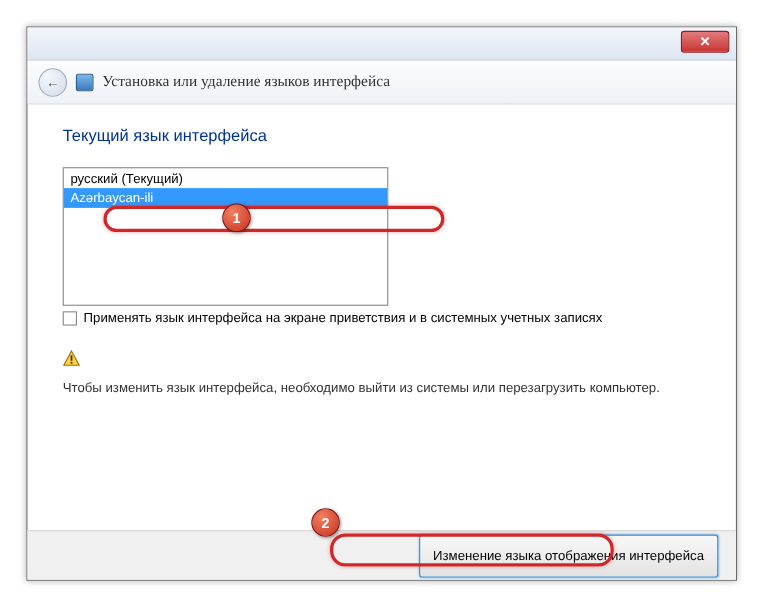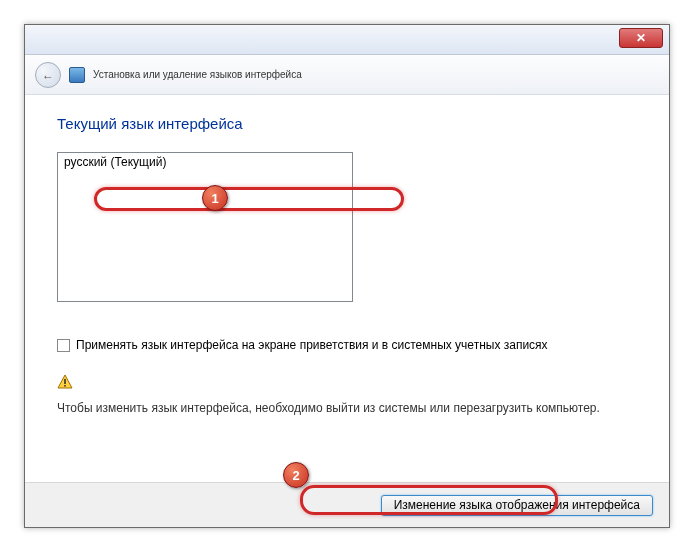--- a/index.html
+++ b/index.html
@@ -3,33 +3,33 @@
 <meta charset="utf-8">
 <style>
 * { box-sizing: border-box; margin: 0; padding: 0; }
 body { width: 692px; height: 545px; font-family: "Segoe UI", Tahoma, sans-serif; font-size: 12px; background: #fff; position: relative; }
 .window { position: absolute; left: 24px; top: 24px; width: 646px; height: 504px; border: 1px solid #6a6a6a; background: #fff; box-shadow: 0 0 6px rgba(0,0,0,0.3); }
 .titlebar { height: 30px; background: linear-gradient(#f3f6fb, #dde6f3); border-bottom: 1px solid #c0c8d6; position: relative; }
 .close-btn { position: absolute; right: 6px; top: 3px; width: 44px; height: 20px; background: linear-gradient(#e27b7b, #c93434); border: 1px solid #8a2020; border-radius: 3px; display: flex; align-items: center; justify-content: center; color: #fff; font-size: 12px; font-weight: bold; cursor: pointer; }
 .header { height: 40px; background: linear-gradient(#fdfdfe, #eef1f6); border-bottom: 1px solid #d8dce4; display: flex; align-items: center; padding: 0 10px; gap: 8px; }
 .back-btn { width: 26px; height: 26px; border-radius: 50%; background: radial-gradient(circle at 30% 30%, #f4f7fb, #d2dbe8); border: 1px solid #a3adbd; display: flex; align-items: center; justify-content: center; color: #555; cursor: pointer; }
 .header-icon { width: 16px; height: 16px; background: linear-gradient(#7ab8e6, #3a7abf); border: 1px solid #2a5a8f; border-radius: 2px; }
-.header-title { color: #333; font-size: 10px; }
+.header-title { color: #333; font-size: 14px; font-family: Liberation Serif, serif; }
 .content { padding: 20px 32px; }
 .page-heading { color: #003399; font-size: 15px; font-weight: normal; margin-bottom: 20px; }
-.listbox { width: 296px; height: 150px; border: 1px solid #828790; background: #fff; overflow: hidden; position: relative; }
+.listbox { width: 296px; height: 126px; border: 1px solid #828790; background: #fff; overflow: hidden; position: relative; }
 .list-item { padding: 2px 6px; font-size: 12px; color: #000; cursor: default; }
 .list-item.selected { background: #3399ff; color: #fff; }
-.checkbox-row { display: flex; align-items: center; gap: 6px; margin-top: 36px; }
+.checkbox-row { display: flex; align-items: center; gap: 6px; margin-top: 4px; }
 .chk { width: 13px; height: 13px; border: 1px solid #888; background: #fff; }
 .warn-row { display: flex; gap: 10px; margin-top: 22px; align-items: flex-start; flex-direction: column; }
 .warn-icon { width: 16px; height: 16px; flex-shrink: 0; }
 .warn-text { color: #333; font-size: 12px; line-height: 1.35; }
 .footer { position: absolute; bottom: 0; left: 0; right: 0; height: 45px; background: #f0f0f0; border-top: 1px solid #d8d8d8; display: flex; align-items: center; justify-content: flex-end; padding: 0 16px; gap: 8px; }
-.btn { height: 21px; padding: 0 12px; background: linear-gradient(#f8f8f8, #e3e3e3); border: 1px solid #888; border-radius: 3px; font-size: 12px; display: flex; align-items: center; cursor: pointer; }
+.btn { height: 39px; padding: 0 12px; background: linear-gradient(#f8f8f8, #e3e3e3); border: 1px solid #888; border-radius: 3px; font-size: 12px; display: flex; align-items: center; cursor: pointer; }
 .btn.primary { border: 1px solid #3a8acc; box-shadow: 0 0 2px #6fb6e8; }
 .callout { position: absolute; border: 3px solid #d02828; border-radius: 14px; pointer-events: none; box-shadow: 0 0 4px rgba(208,40,40,0.4); }
 .callout-1 { left: 94px; top: 187px; width: 310px; height: 24px; border-radius: 12px; }
 .callout-2 { left: 300px; top: 485px; width: 258px; height: 30px; }
 .badge { position: absolute; width: 26px; height: 26px; border-radius: 50%; background: radial-gradient(circle at 35% 30%, #f08060, #c83020); border: 1px solid #801010; color: #fff; font-weight: bold; font-size: 13px; display: flex; align-items: center; justify-content: center; box-shadow: 1px 1px 3px rgba(0,0,0,0.4); pointer-events: none; }
 .badge-1 { left: 202px; top: 185px; }
 .badge-2 { left: 283px; top: 462px; }
 </style>
 </head>
 <body>
@@ -44,20 +44,21 @@
     <div class="back-btn">
       <span>←</span>
     </div>
     <div class="header-icon"></div>
     <div class="header-title">Установка или удаление языков интерфейса</div>
   </div>
   <div class="content">
     <h1 class="page-heading">Текущий язык интерфейса</h1>
     <div class="listbox">
       <div class="list-item">русский (Текущий)</div>
+      <div class="list-item selected">Azərbaycan-ili</div>
     </div>
     <div class="checkbox-row">
       <div class="chk"></div>
       <span>Применять язык интерфейса на экране приветствия и в системных учетных записях</span>
     </div>
     <div class="warn-row">
       <svg class="warn-icon" viewBox="0 0 16 16">
         <path d="M8 1 L15 14 L1 14 Z" fill="#ffd040" stroke="#a07000" stroke-width="1"></path>
         <rect x="7.2" y="5" width="1.6" height="5" fill="#333"></rect>
         <rect x="7.2" y="11" width="1.6" height="1.6" fill="#333"></rect>

